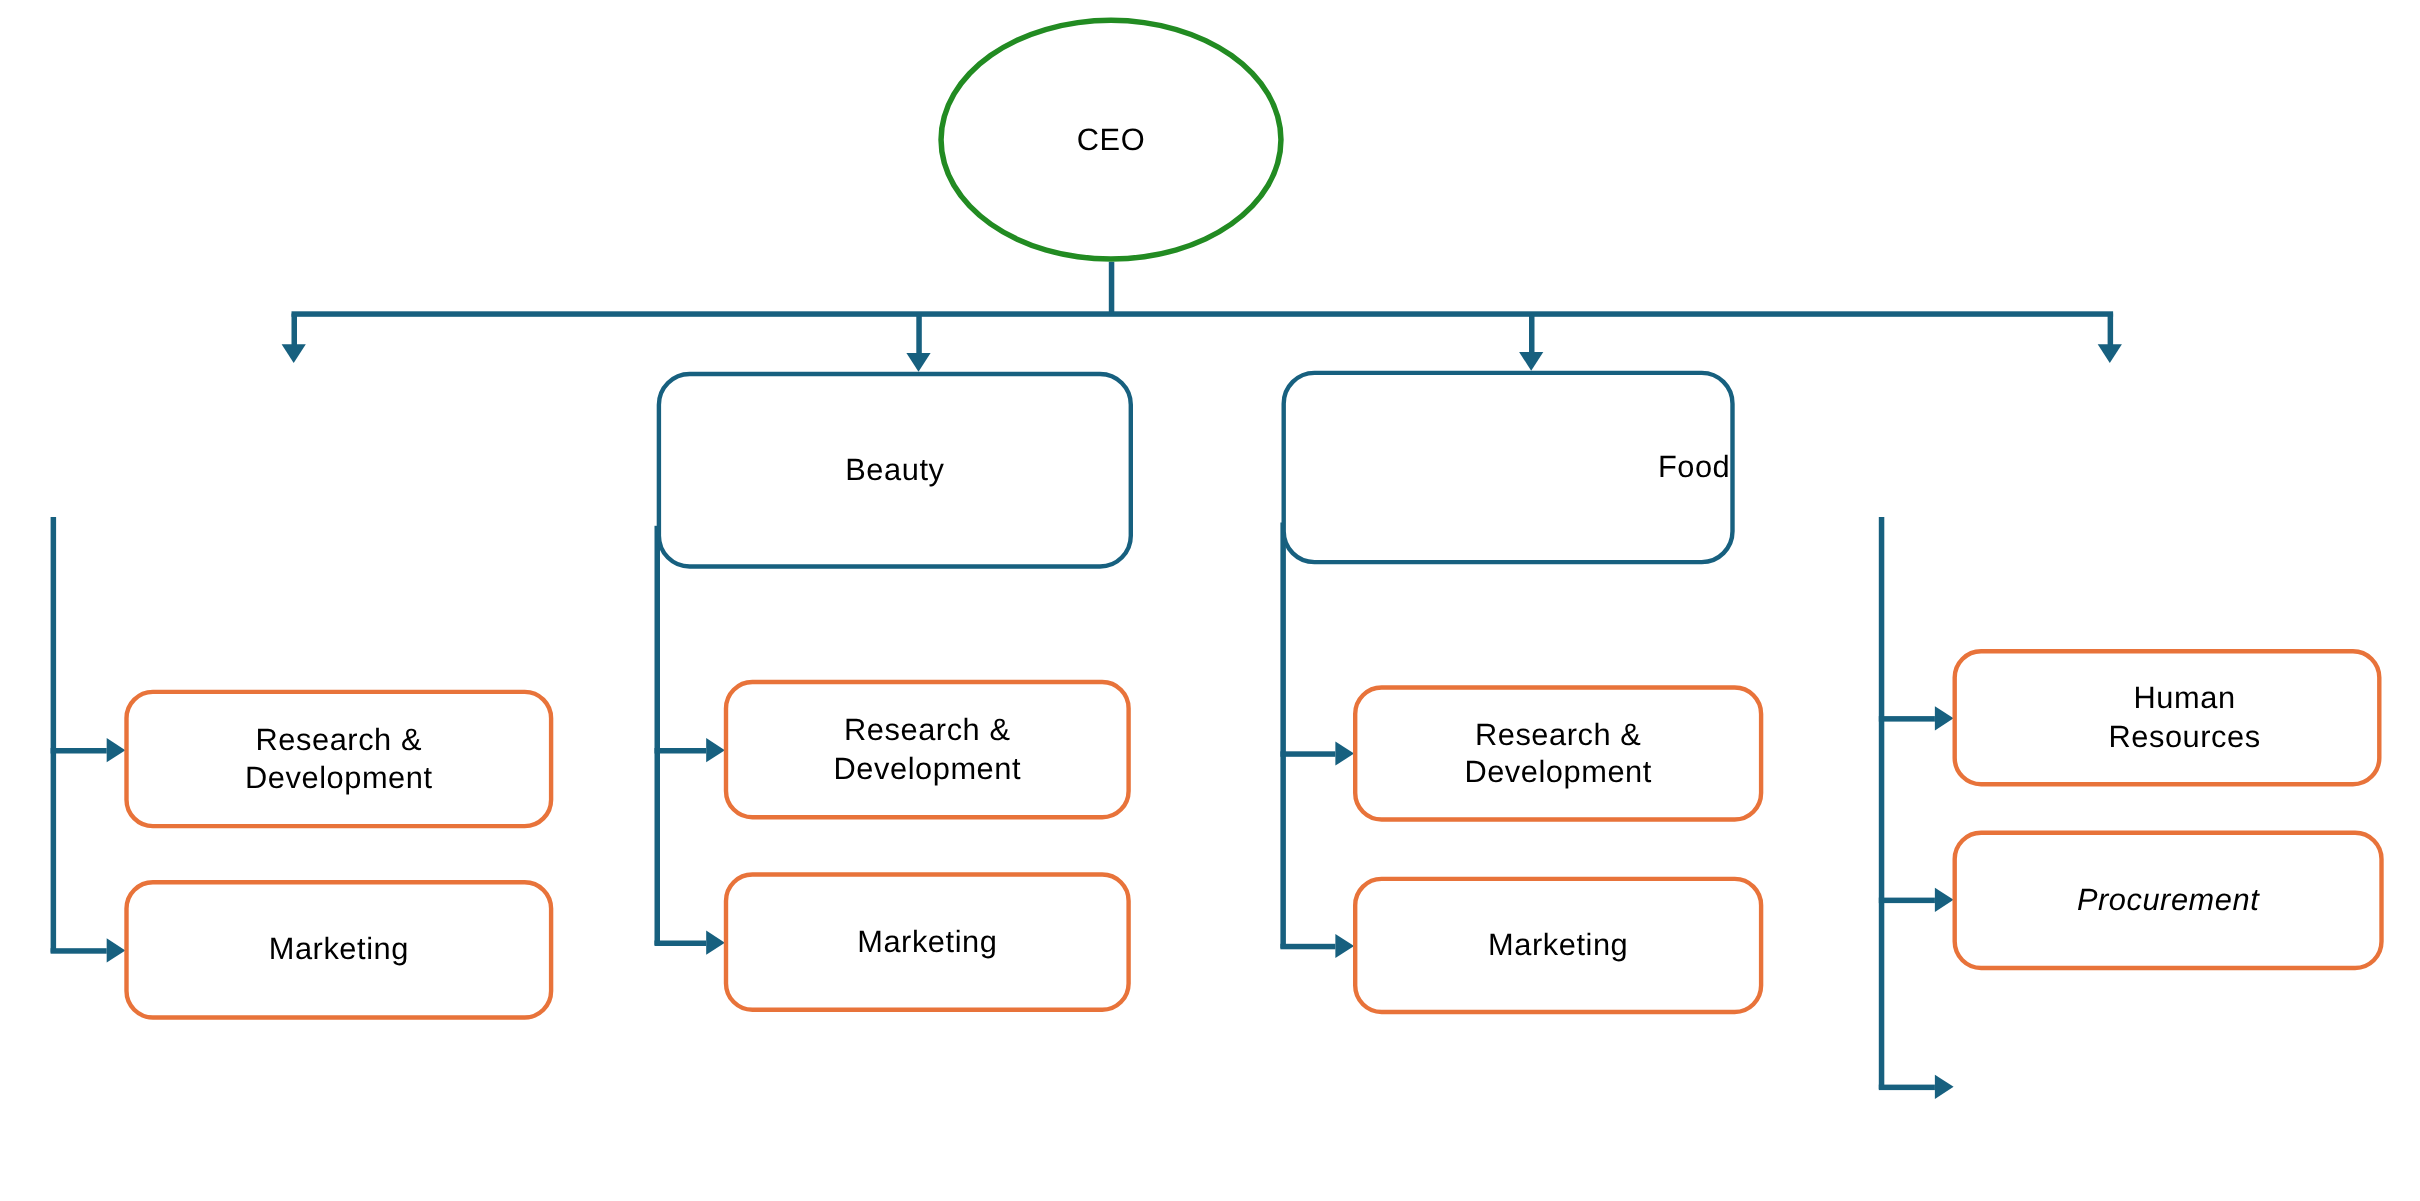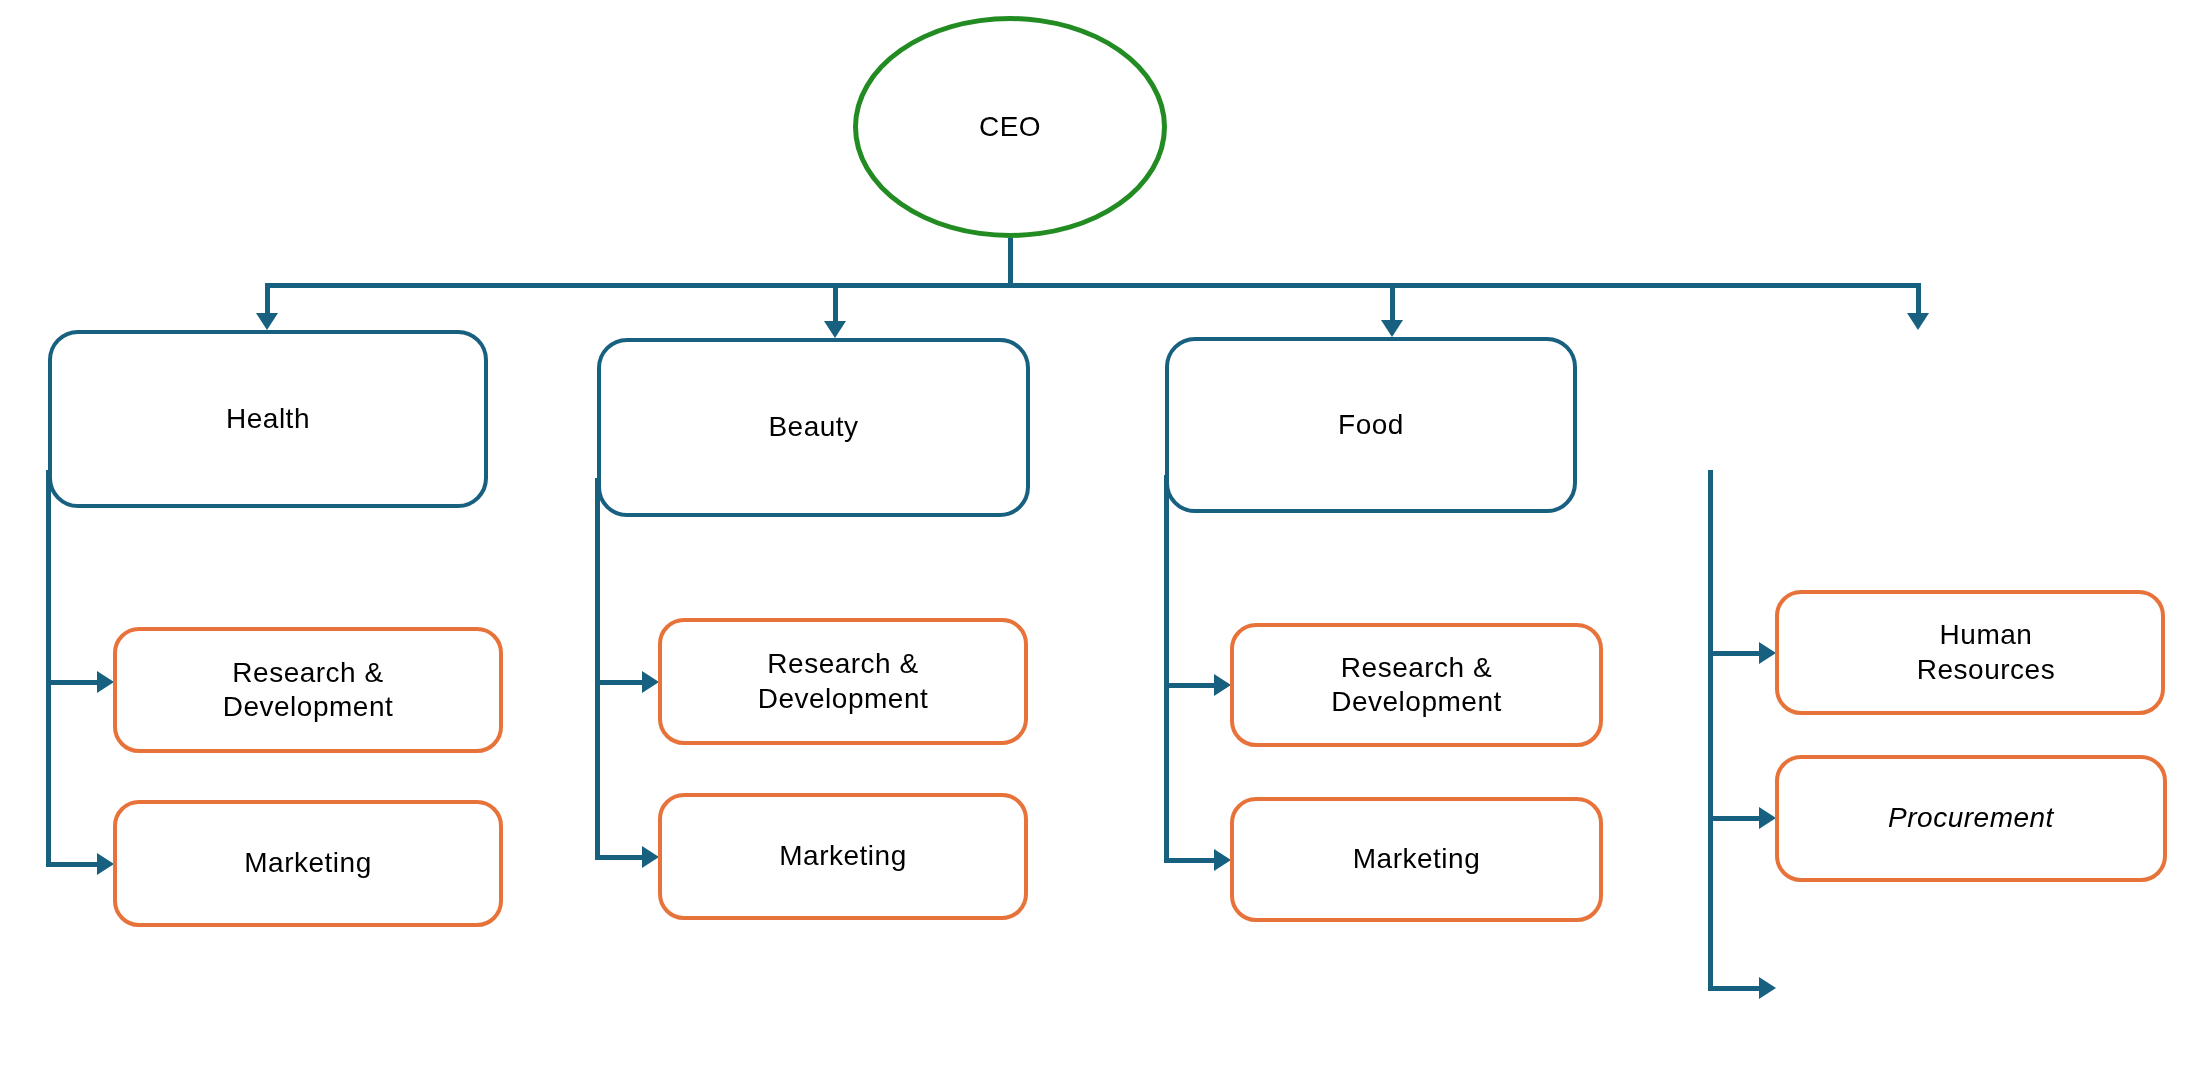--- a/index.html
+++ b/index.html
@@ -90,27 +90,24 @@
   <div class="arrow-right" style="left:1759px; top:642px;"></div>
   <div class="conn-h" style="left:1708px; top:816px; width:51px; height:5px;"></div>
   <div class="arrow-right" style="left:1759px; top:807px;"></div>
   <div class="conn-h" style="left:1708px; top:986px; width:51px; height:5px;"></div>
   <div class="arrow-right" style="left:1759px; top:977px;"></div>
 
   <div class="node root-ellipse" style="left:853px; top:16px; width:314px; height:222px;">
     <span>CEO</span>
   </div>
 
-  <div class="node division" style="left:48px; top:330px; width:440px; height:178px;">
-    <span>Health</span>
-  </div>
   <div class="node division" style="left:597px; top:338px; width:433px; height:179px;">
     <span>Beauty</span>
   </div>
-  <div class="node division" style="left:1165px; top:337px; width:412px; height:176px;">
+  <div class="node division" style="left:1165px; top:337px; width:412px; height:176px;justify-content:flex-end;">
     <span>Food</span>
   </div>
 
   <div class="node department" style="left:113px; top:627px; width:390px; height:126px;">
     <span>Research &amp;
 Development</span>
   </div>
   <div class="node department" style="left:113px; top:800px; width:390px; height:127px;">
     <span>Marketing</span>
   </div>

